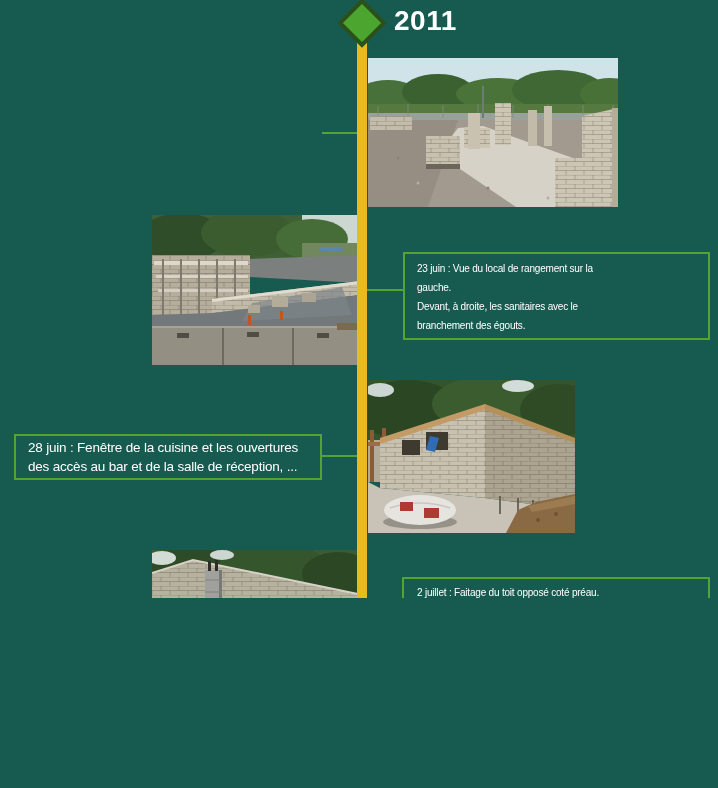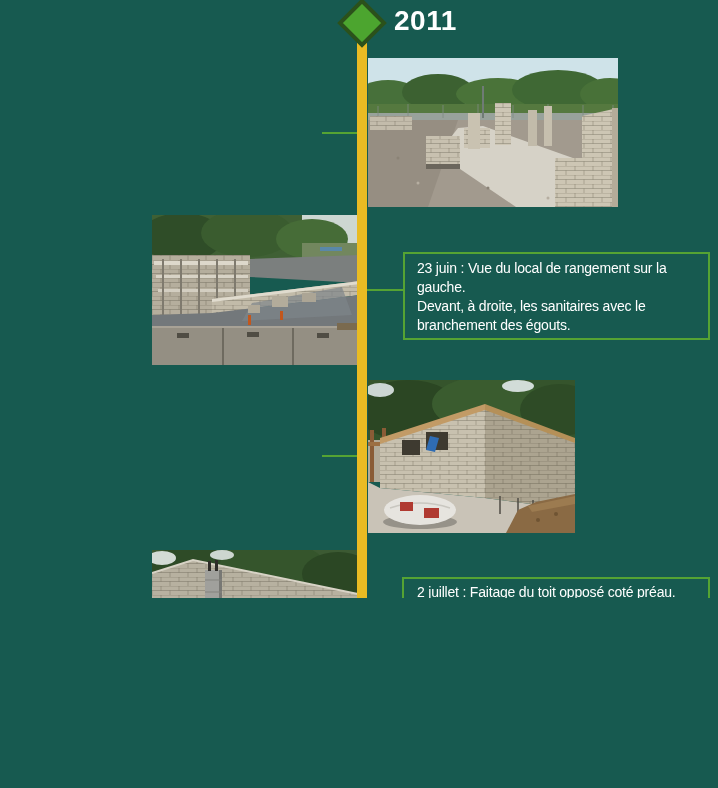--- a/index.html
+++ b/index.html
@@ -13,21 +13,21 @@
         font-size:28px;font-weight:700;letter-spacing:.5px;}
   .overlay{position:absolute;left:0;top:0;width:718px;height:788px;pointer-events:none;}
   .photo{position:absolute;}
   .photo svg{display:block;width:100%;height:100%;}
   .p1{left:368px;top:58px;width:250px;height:149px;}
   .p2{left:152px;top:215px;width:208px;height:150px;}
   .p3{left:368px;top:380px;width:207px;height:153px;}
   .p4{left:152px;top:550px;width:206px;height:150px;}
   .event-box{position:absolute;border:2px solid var(--box_border);color:var(--text);
              box-sizing:border-box;overflow:hidden;background:transparent;}
-  .event-text{margin:0;font-size:14px;line-height:19px;letter-spacing:-0.2px;white-space:pre;}
+  .event-text{margin:0;font-size:10px;line-height:19px;letter-spacing:-0.2px;white-space:pre;}
   .e1{left:15px;top:120px;width:307px;height:27px;display:flex;align-items:center;padding-left:13px;}
   .e1 .event-text{font-size:14.5px;}
   .e2{left:403px;top:252px;width:307px;height:88px;padding:5px 6px 4px 12px;}
   .e3{left:14px;top:434px;width:308px;height:46px;padding:2px 4px 2px 12px;}
   .e3 .event-text{font-size:13.5px;}
   .e4{left:402px;top:577px;width:308px;height:84px;padding:4px 6px 3px 13px;}
 </style>
 </head>
 <body>
 
@@ -205,20 +205,24 @@
   </svg>
 
   <div class="year">2011</div>
 
   <div class="event-box e2">
     <p class="event-text">23 juin : Vue du local de rangement sur la
 gauche.
 Devant, à droite, les sanitaires avec le
 branchement des égouts.</p>
   </div>
+  <div class="event-box e3">
+    <p class="event-text">28 juin : Fenêtre de la cuisine et les ouvertures
+des accès au bar et de la salle de réception, ...</p>
+  </div>
   <div class="event-box e4">
     <p class="event-text">2 juillet : Faitage du toit opposé coté préau.
 Au premier plan un des poteaux du préau.
 En arrière plan, à gauche, fenêtre de la
 cuisine  et porte d’accès aux poubelles.</p>
   </div>
 
 </div>
 
 </body></html>

